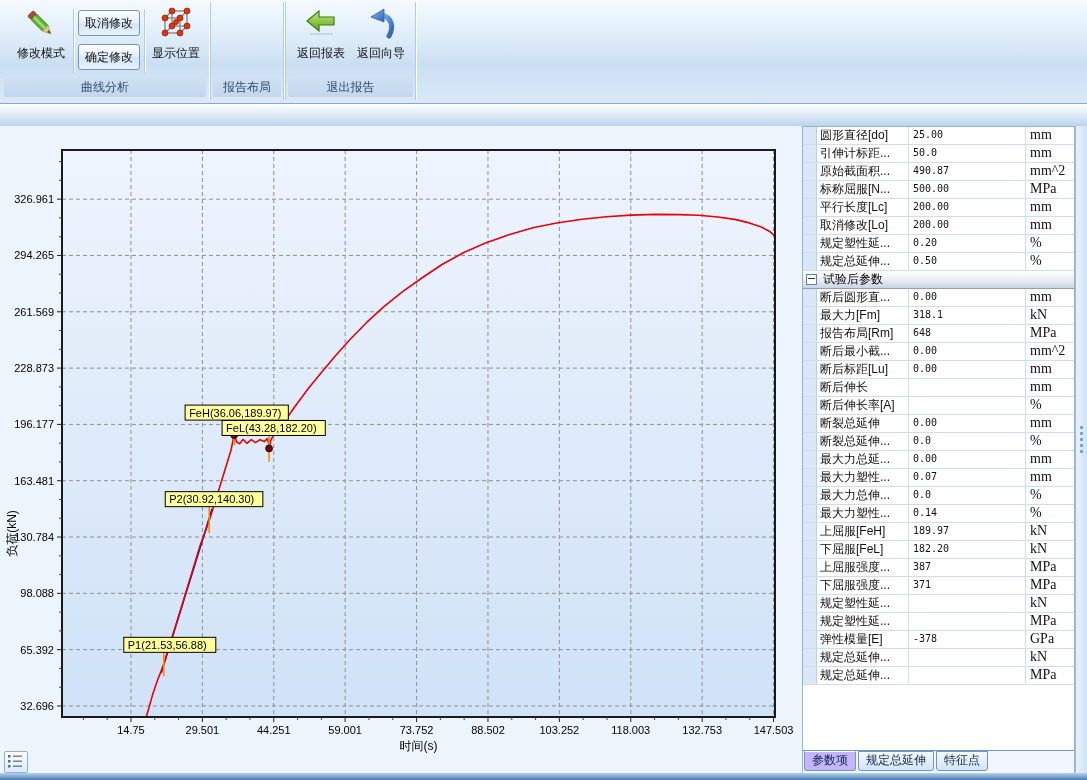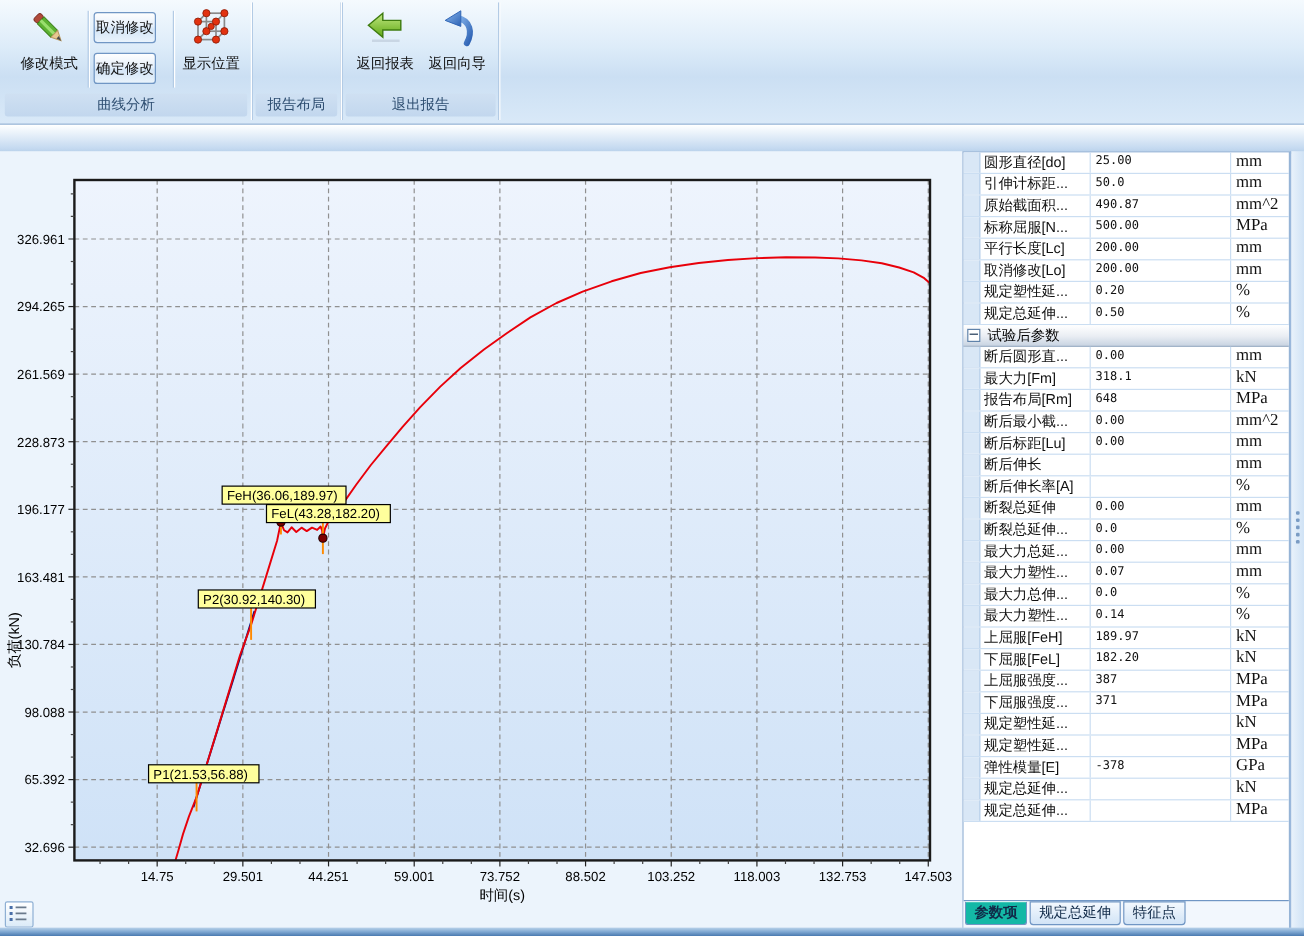--- a/index.html
+++ b/index.html
@@ -19,21 +19,21 @@
   .glabel{
     position:absolute;left:2px;right:2px;bottom:3px;height:19px;
     background:linear-gradient(#cfe0f2,#c2d7ee);border-radius:2px;
     text-align:center;font-size:12px;color:#2d4d70;line-height:19px;
   }
   .big-btn{position:absolute;top:1px;width:62px;height:72px;cursor:default;text-align:center;border-radius:3px;}
   .big-btn .bicon{display:block;margin:3px auto 1px auto;width:36px;height:36px;}
   .big-btn .blabel{display:block;font-size:12px;color:#111;line-height:14px;margin-top:4px;}
   .vsep{position:absolute;top:7px;height:64px;width:1px;background:#b3cbe5;box-shadow:1px 0 0 #fff;}
   .small-btn{
-    position:absolute;left:0;width:52px;height:26px;
+    position:absolute;left:0;width:62px;height:26px;
     border:1px solid #7096c4;border-radius:3px;
     background:linear-gradient(#fefefe,#e6f0fb 45%,#d4e5f6 55%,#e9f3fc);
     font-family:inherit;font-size:12px;color:#111;text-align:center;line-height:24px;padding:0;cursor:default;
   }
   
   .topband{
     position:absolute;left:0;top:104px;width:1087px;height:22px;
     background:linear-gradient(#fcfeff,#c4d9f0 85%,#b7d0ea);
     border-top:1px solid #ffffff;border-bottom:1px solid #9dbede;
   }
@@ -68,21 +68,21 @@
   .punit{flex:1;padding-left:4px;font-family:Liberation Serif, serif;font-size:14px;line-height:16px;}
   .tabbar{
     position:absolute;left:0;right:0;bottom:0;height:23px;
     border-top:1px solid #7096c4;background:#f2f7fd;display:flex;align-items:flex-start;padding-left:1px;
   }
   .tab{
     height:18px;line-height:17px;padding:0 7px;margin-right:2px;font-size:12px;color:#102a48;
     border:1px solid #7096c4;border-radius:0 0 3px 3px;
     background:linear-gradient(#f4f9fe,#d2e4f6);cursor:default;white-space:nowrap;
   }
-  .tab.active{background:#14b8a6;border-top-color:#ffffff;font-weight:bold;}
+  .tab.active{background:#c4b5fd;border-top-color:#ffffff;font-weight:normal;}
   
   .splitter{
     position:absolute;left:1075px;top:126px;width:12px;height:649px;
     background:linear-gradient(90deg,#e9f2fb,#cfe2f5);border-left:1px solid #9ab8dc;box-sizing:border-box;
   }
   .grip{position:absolute;left:4px;top:300px;width:3px;}
   .grip i{display:block;width:3px;height:3px;margin-bottom:3px;background:#7a9cc4;border-radius:1px;}
   .statusbar{
     position:absolute;left:0;top:773px;width:1087px;height:7px;
     background:linear-gradient(#b9d2ea,#7fa8d2 50%,#4a7ab0);

